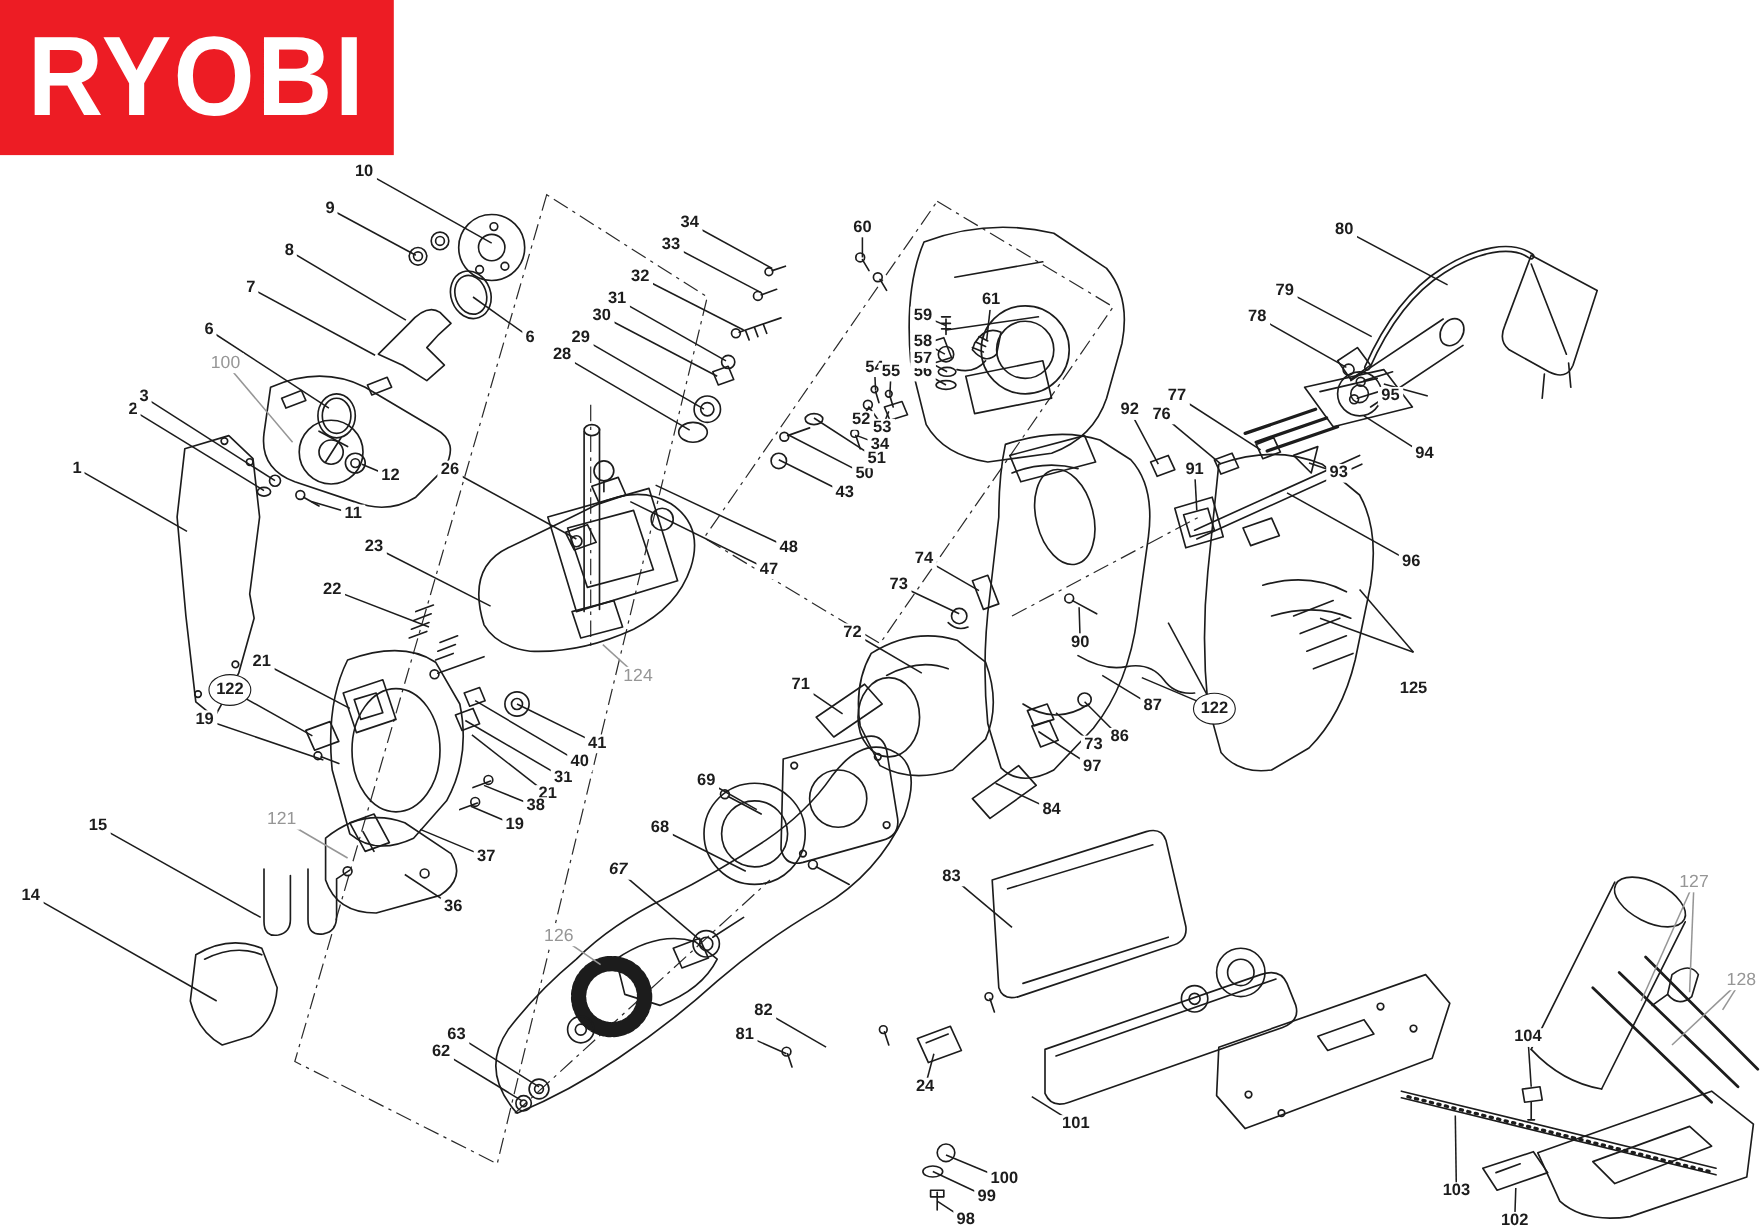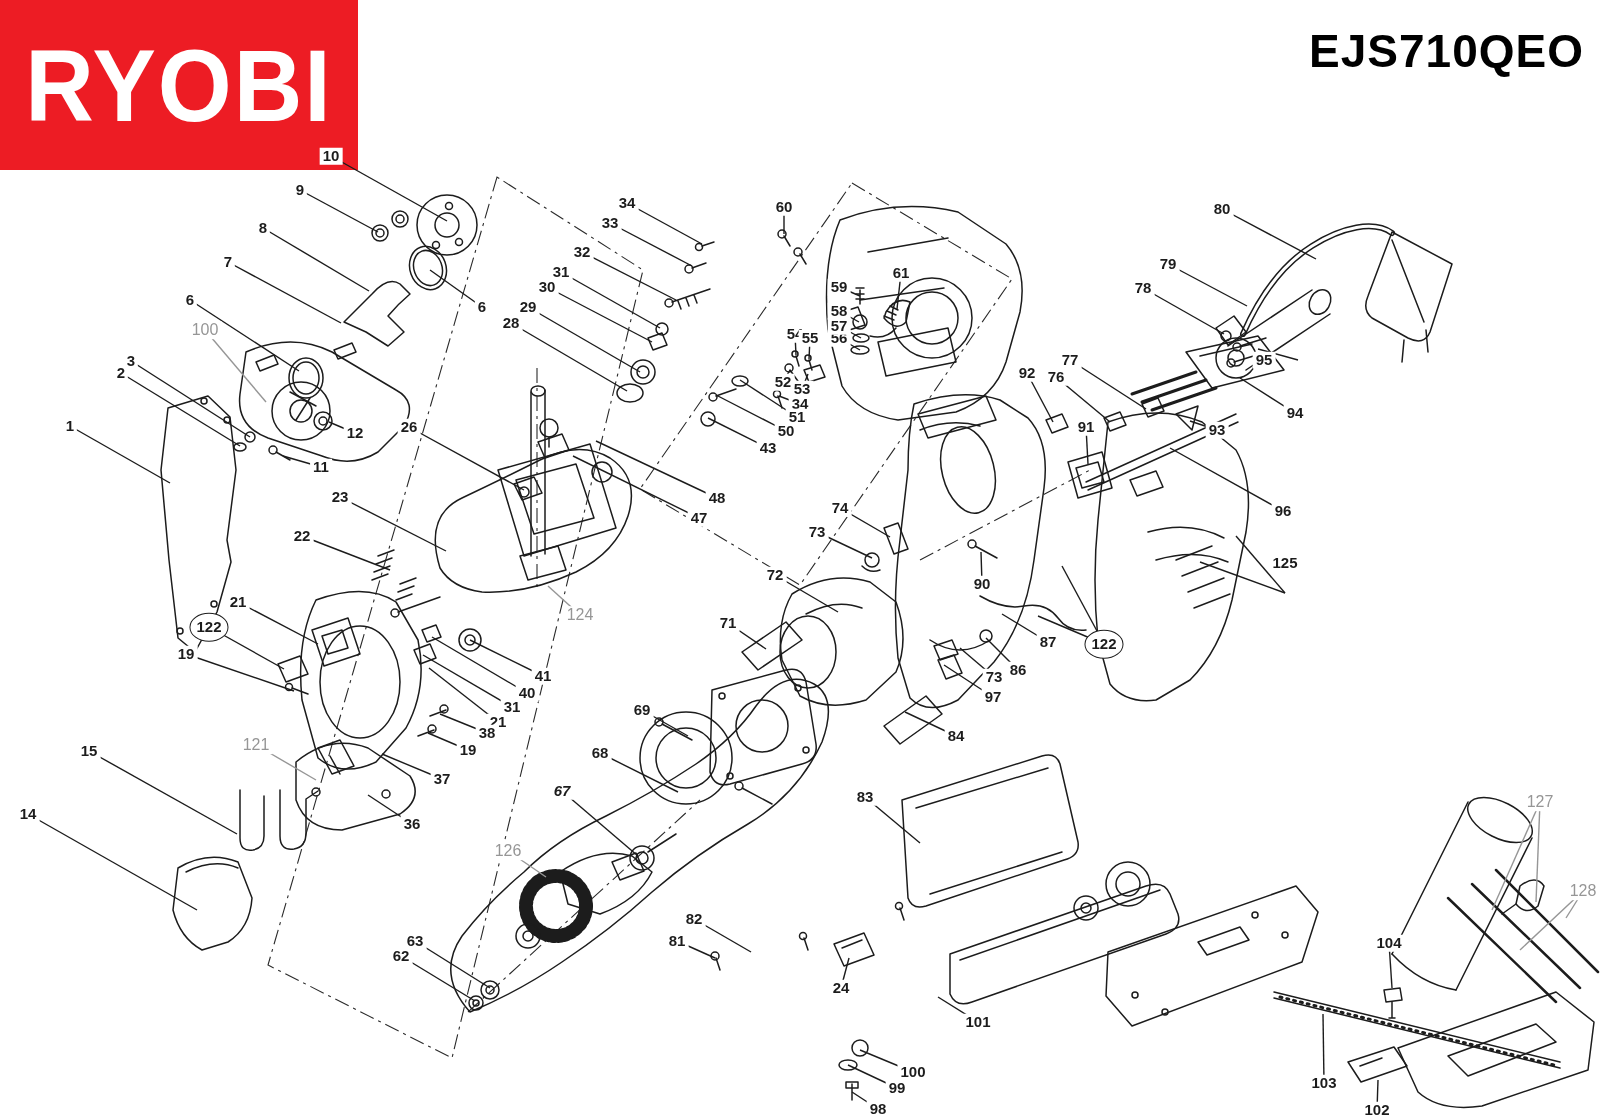--- a/index.html
+++ b/index.html
@@ -1,38 +1,37 @@
 <!DOCTYPE html>
 <html><head>
 <meta charset="utf-8">
 <style>
   html,body{margin:0;padding:0;background:#fff;}
   #page{position:relative;width:1600px;height:1120px;background:#fff;overflow:hidden;
         font-family:"Liberation Sans",sans-serif;}
-  #logo{position:absolute;left:0;top:0;width:358px;height:170px;
+  #logo{position:absolute;left:0;top:0;width:358px;height:141px;
         display:flex;align-items:center;justify-content:center;}
   #logo span{color:#fff;font-weight:bold;font-size:95px;letter-spacing:2px;
         transform:scaleY(1.08);line-height:1;}
   #model{position:absolute;top:24px;right:16px;font-size:46px;font-weight:bold;
         letter-spacing:1px;color:#000;}
   svg.art{position:absolute;left:0;top:0;}
   .callout{position:absolute;transform:translate(-50%,-50%);font-size:15px;font-weight:bold;
         color:#1c1c1c;background:#fff;padding:0 3px;line-height:1.1;white-space:nowrap;}
   .callout.muted{color:#969696;font-weight:normal;font-size:16px;}
   .callout.circled{border:1.5px solid #1c1c1c;border-radius:50%;padding:5px 6px;}
 </style>
 </head>
 <body>
 
 <div id="page">
 
   <div id="logo" style="background: rgb(237, 28, 36);">
     <span style="color: rgb(255, 255, 255);">RYOBI</span>
   </div>
-  <div id="model">EJS710QEO</div>
 
   <svg class="art" width="1600" height="1120" viewBox="0 0 1600 1120">
     <g fill="none" stroke="#2a2a2a" stroke-width="1.1" stroke-dasharray="15 5 3 5">
       <path d="M497 177 L268 965 L452 1058 L643 270 Z"></path>
       <path d="M852 183 L1012 279 L800 585 L640 489 Z"></path>
       <path d="M468 1012 L700 800"></path>
       <path d="M537 368 L537 592"></path>
       <path d="M920 560 L1090 470"></path>
     </g>
 
@@ -527,18 +526,18 @@
       <div class="callout" style="left: 913px; top: 1072px;">100</div>
       <div class="callout" style="left: 978px; top: 1022px;">101</div>
       <div class="callout" style="left: 1377px; top: 1110px;">102</div>
       <div class="callout" style="left: 1324px; top: 1083px;">103</div>
       <div class="callout" style="left: 1389px; top: 943px;">104</div>
       <div class="callout muted" style="left: 205px; top: 330px;">100</div>
       <div class="callout muted" style="left: 256px; top: 745px;">121</div>
       <div class="callout circled" style="left: 209px; top: 627px;">122</div>
       <div class="callout circled" style="left: 1104px; top: 644px;">122</div>
       <div class="callout muted" style="left: 580px; top: 615px;">124</div>
-      <div class="callout" style="left: 1285px; top: 563px;">125</div>
+      <div class="callout" style="left: 1285px; top: 626px;">125</div>
       <div class="callout muted" style="left: 508px; top: 851px;">126</div>
       <div class="callout muted" style="left: 1540px; top: 802px;">127</div>
       <div class="callout muted" style="left: 1583px; top: 891px;">128</div>
     </div>
 </div>
 
 </body></html>

